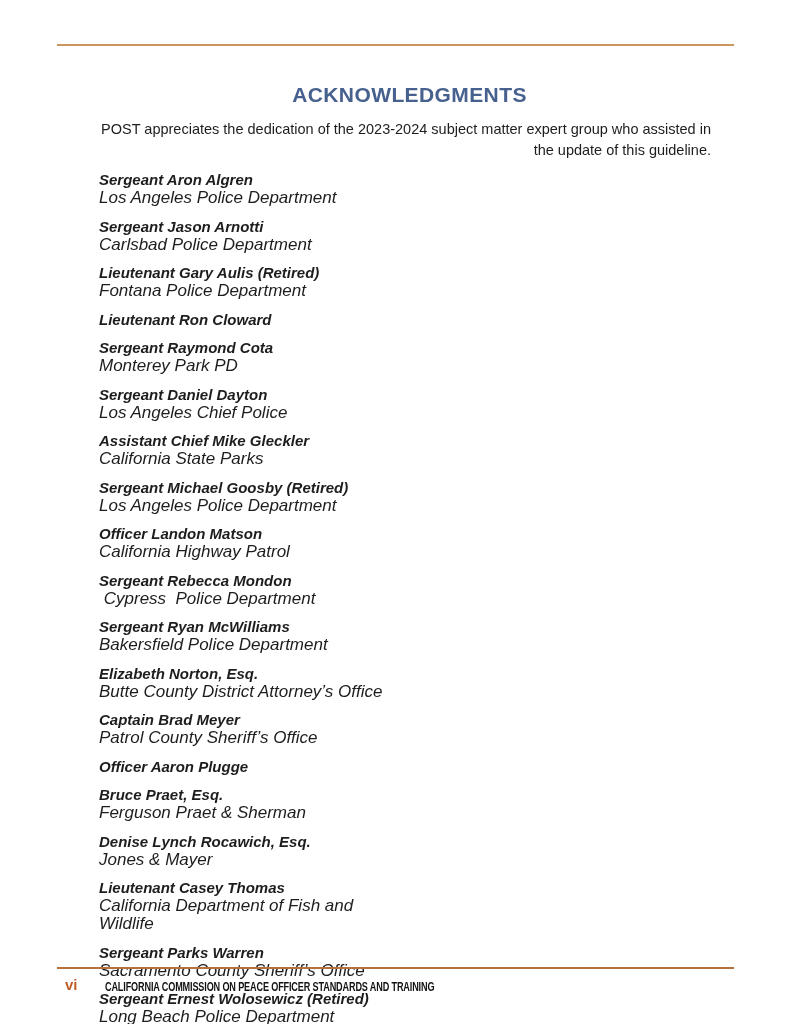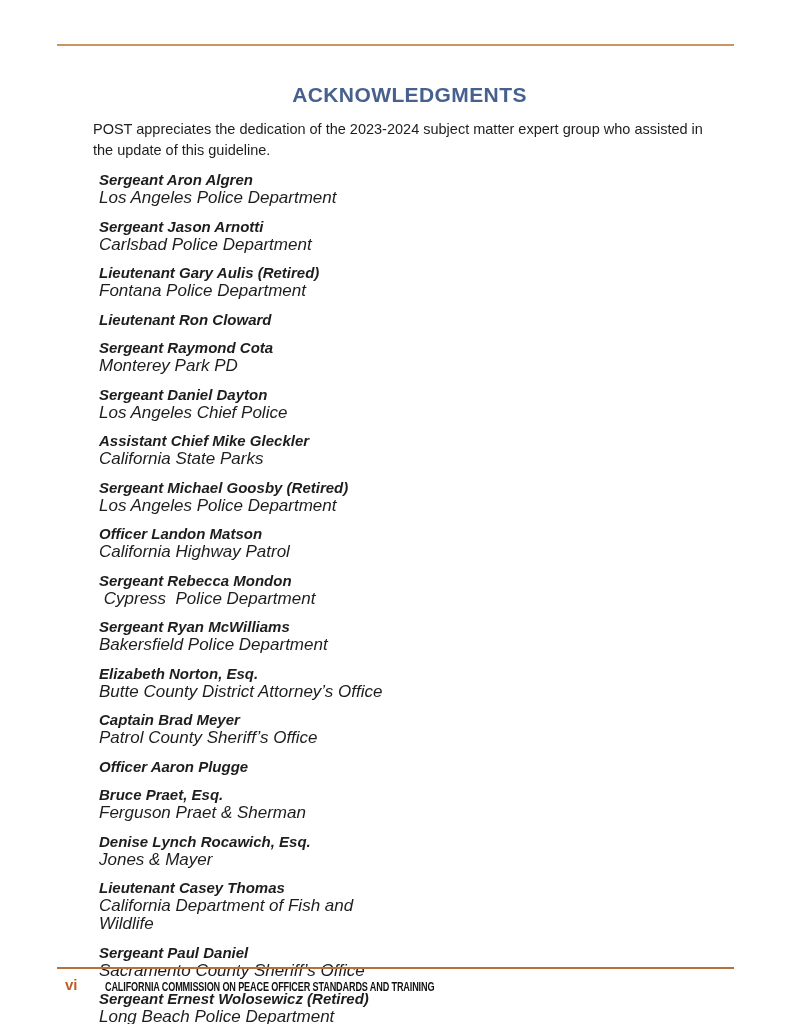--- a/index.html
+++ b/index.html
@@ -43,20 +43,21 @@
     padding-left: 28px;
   }
   .intro {
     position: absolute;
     top: 119px;
     left: 93px;
     width: 618px;
     font-size: 14.5px;
     line-height: 21px;
     color: var(--text);
+    text-align: right;
   }
   .columns {
     position: absolute;
     top: 171px;
     left: 99px;
     right: 50px;
     display: flex;
     flex-direction: column;
   }
   .col { width: 302px; flex: 0 0 302px; }
@@ -200,21 +201,21 @@
           <div class="entry-name">Denise Lynch Rocawich, Esq.</div>
           <div class="entry-dept">Jones &amp; Mayer</div>
         </div>
 
         <div class="entry">
           <div class="entry-name">Lieutenant Casey Thomas</div>
           <div class="entry-dept">California Department of Fish and Wildlife</div>
         </div>
 
         <div class="entry">
-          <div class="entry-name">Sergeant Paul Daniel</div>
+          <div class="entry-name">Sergeant Parks Warren</div>
           <div class="entry-dept">Sacramento County Sheriff’s Office</div>
         </div>
 
         <div class="entry">
           <div class="entry-name">Sergeant Ernest Wolosewicz (Retired)</div>
           <div class="entry-dept">Long Beach Police Department</div>
         </div>
       </div>
 
   </div>

